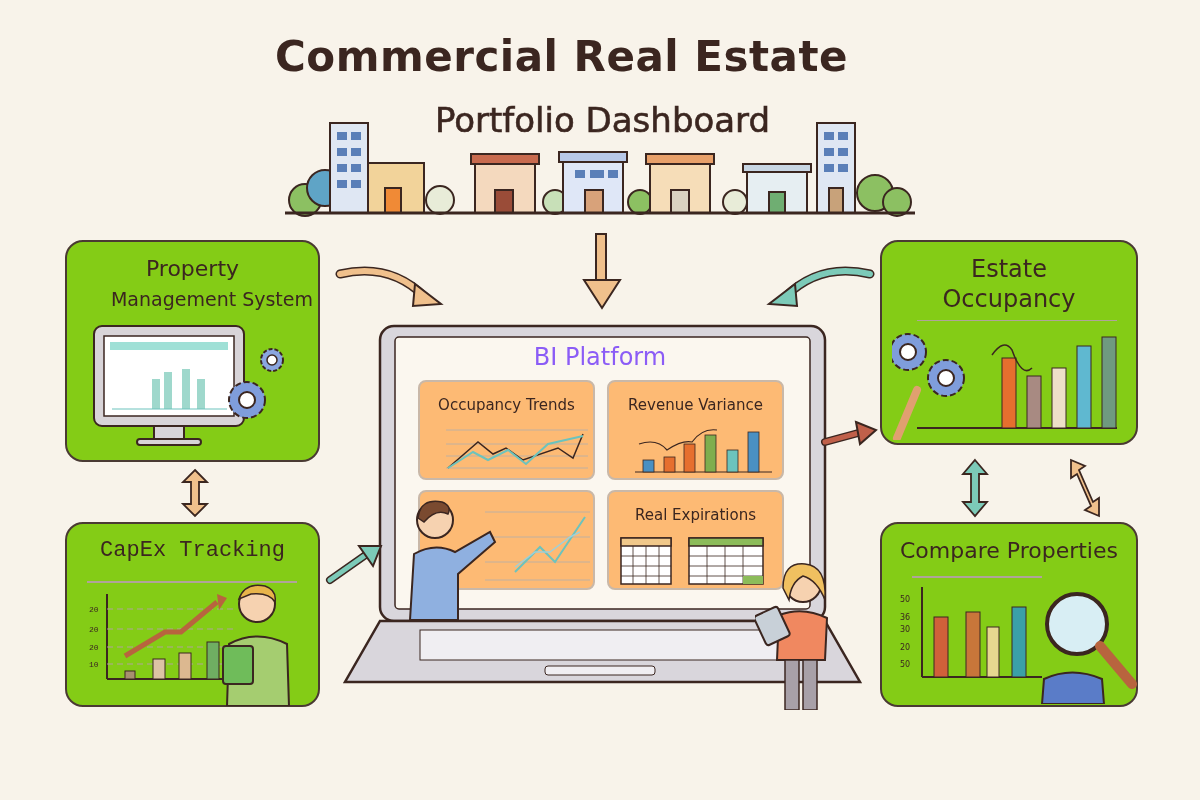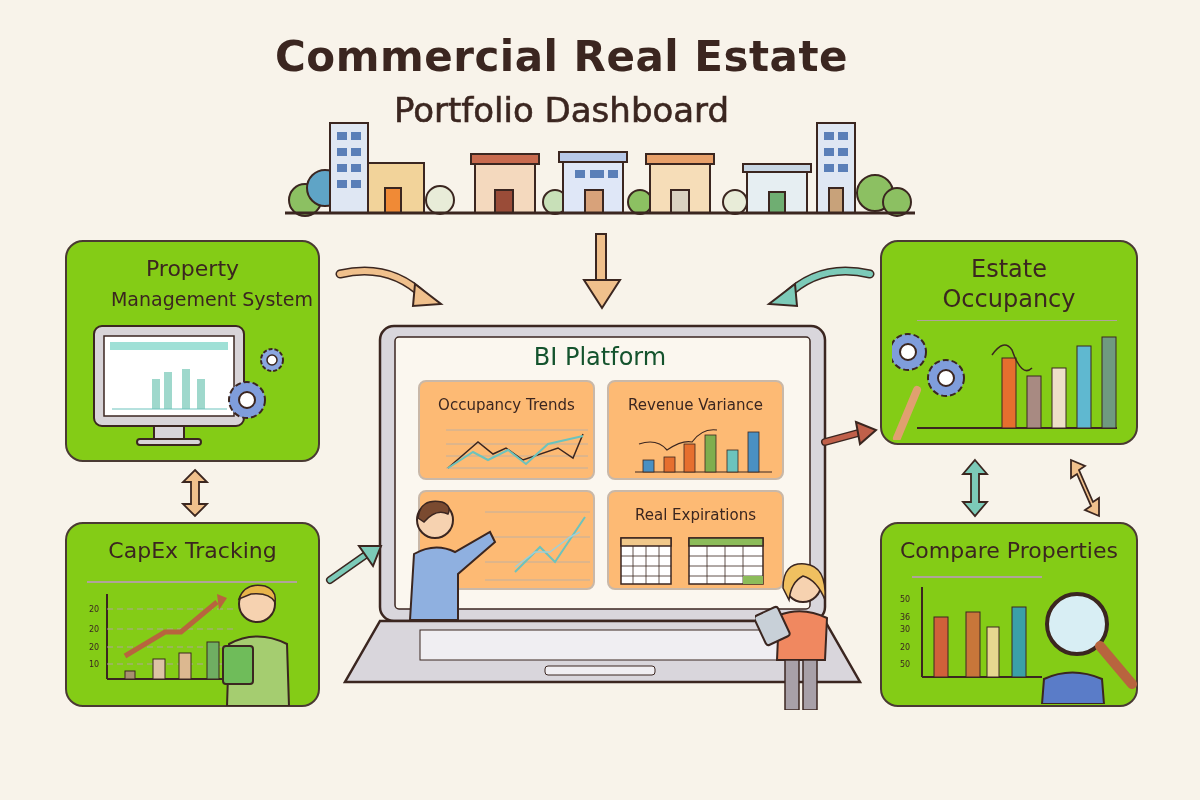--- a/index.html
+++ b/index.html
@@ -4,30 +4,30 @@
 <style>
   html, body { margin:0; padding:0; }
   body {
     width:1200px; height:800px; overflow:hidden; position:relative;
     background:#f8f3ea;
     font-family:"DejaVu Sans", sans-serif;
     color:#3a2a24;
   }
   .title { position:absolute; left:0; width:1123px; text-align:center; font-weight:bold; color:#3b2620; }
   .t1 { top:32px; font-size:42px; letter-spacing:0.5px; }
-  .t2 { top:90px; font-size:34px; font-weight:normal; -webkit-text-stroke:0.6px #3b2620; }
+  .t2 { top:100px; font-size:34px; font-weight:normal;padding-left:41px; -webkit-text-stroke:0.6px #3b2620; }
   .skyline { position:absolute; left:285px; top:118px; width:630px; height:100px; }
   .panel {
     position:absolute; border:2.5px solid #4a3a33; border-radius:18px;
     background:#84cc16; box-sizing:border-box;
   }
   .panel-title { text-align:center; font-size:22px; color:#3b2620; line-height:30px; }
   .panel svg { position:absolute; }
   .laptop { position:absolute; }
-  .bi-title { position:absolute; left:400px; top:343px; width:400px; text-align:center; font-size:24px; color:#14532d; }
+  .bi-title { position:absolute; left:400px; top:343px; width:400px; text-align:center; font-size:24px; color:#8b5cf6; }
   .card {
     position:absolute; background:#fdba74; border:2px solid #c9b8a8; border-radius:8px; box-sizing:border-box;
   }
   .card-title { position:absolute; left:0; right:0; top:14px; text-align:center; font-size:15px; color:#3b2620; }
   .arrow { position:absolute; }
 </style>
 </head>
 <body>
 
 <div class="title t1">Commercial Real Estate</div>
@@ -99,21 +99,21 @@
     <rect x="45" y="115" width="64" height="6" rx="3" fill="#d8d4d8" stroke="#3b2620" stroke-width="2"></rect>
   </svg>
   <svg style="left:150px; top:100px;" width="80" height="80" viewBox="0 0 80 80">
     <circle cx="55" cy="18" r="11" fill="#8aa6e0" stroke="#3b2620" stroke-width="2" stroke-dasharray="4 2"></circle>
     <circle cx="55" cy="18" r="5" fill="#fff" stroke="#3b2620" stroke-width="1.5"></circle>
     <circle cx="30" cy="58" r="18" fill="#7f9ddb" stroke="#3b2620" stroke-width="2" stroke-dasharray="6 3"></circle>
     <circle cx="30" cy="58" r="8" fill="#fff" stroke="#3b2620" stroke-width="2"></circle>
   </svg>
 </div>
 
-<div class="panel" style="left:65px; top:522px; width:255px; height:185px;">
+<div class="panel" style="left:65px; top:522px; width:255px; height:185px;font-family:Liberation Mono, monospace;">
   <div class="panel-title" style="margin-top:12px;">CapEx Tracking</div>
   <svg style="left:10px; top:50px;" width="240" height="130" viewBox="0 0 240 130">
     <line x1="10" y1="8" x2="220" y2="8" stroke="#b0a49a" stroke-width="2"></line>
     <line x1="30" y1="20" x2="30" y2="105" stroke="#3b2620" stroke-width="2"></line>
     <line x1="30" y1="105" x2="160" y2="105" stroke="#3b2620" stroke-width="2"></line>
     <g stroke="#b0a49a" stroke-dasharray="6 4">
       <line x1="30" y1="35" x2="160" y2="35"></line>
         <line x1="30" y1="55" x2="160" y2="55"></line>
       <line x1="30" y1="73" x2="160" y2="73"></line>
         <line x1="30" y1="90" x2="160" y2="90"></line>

